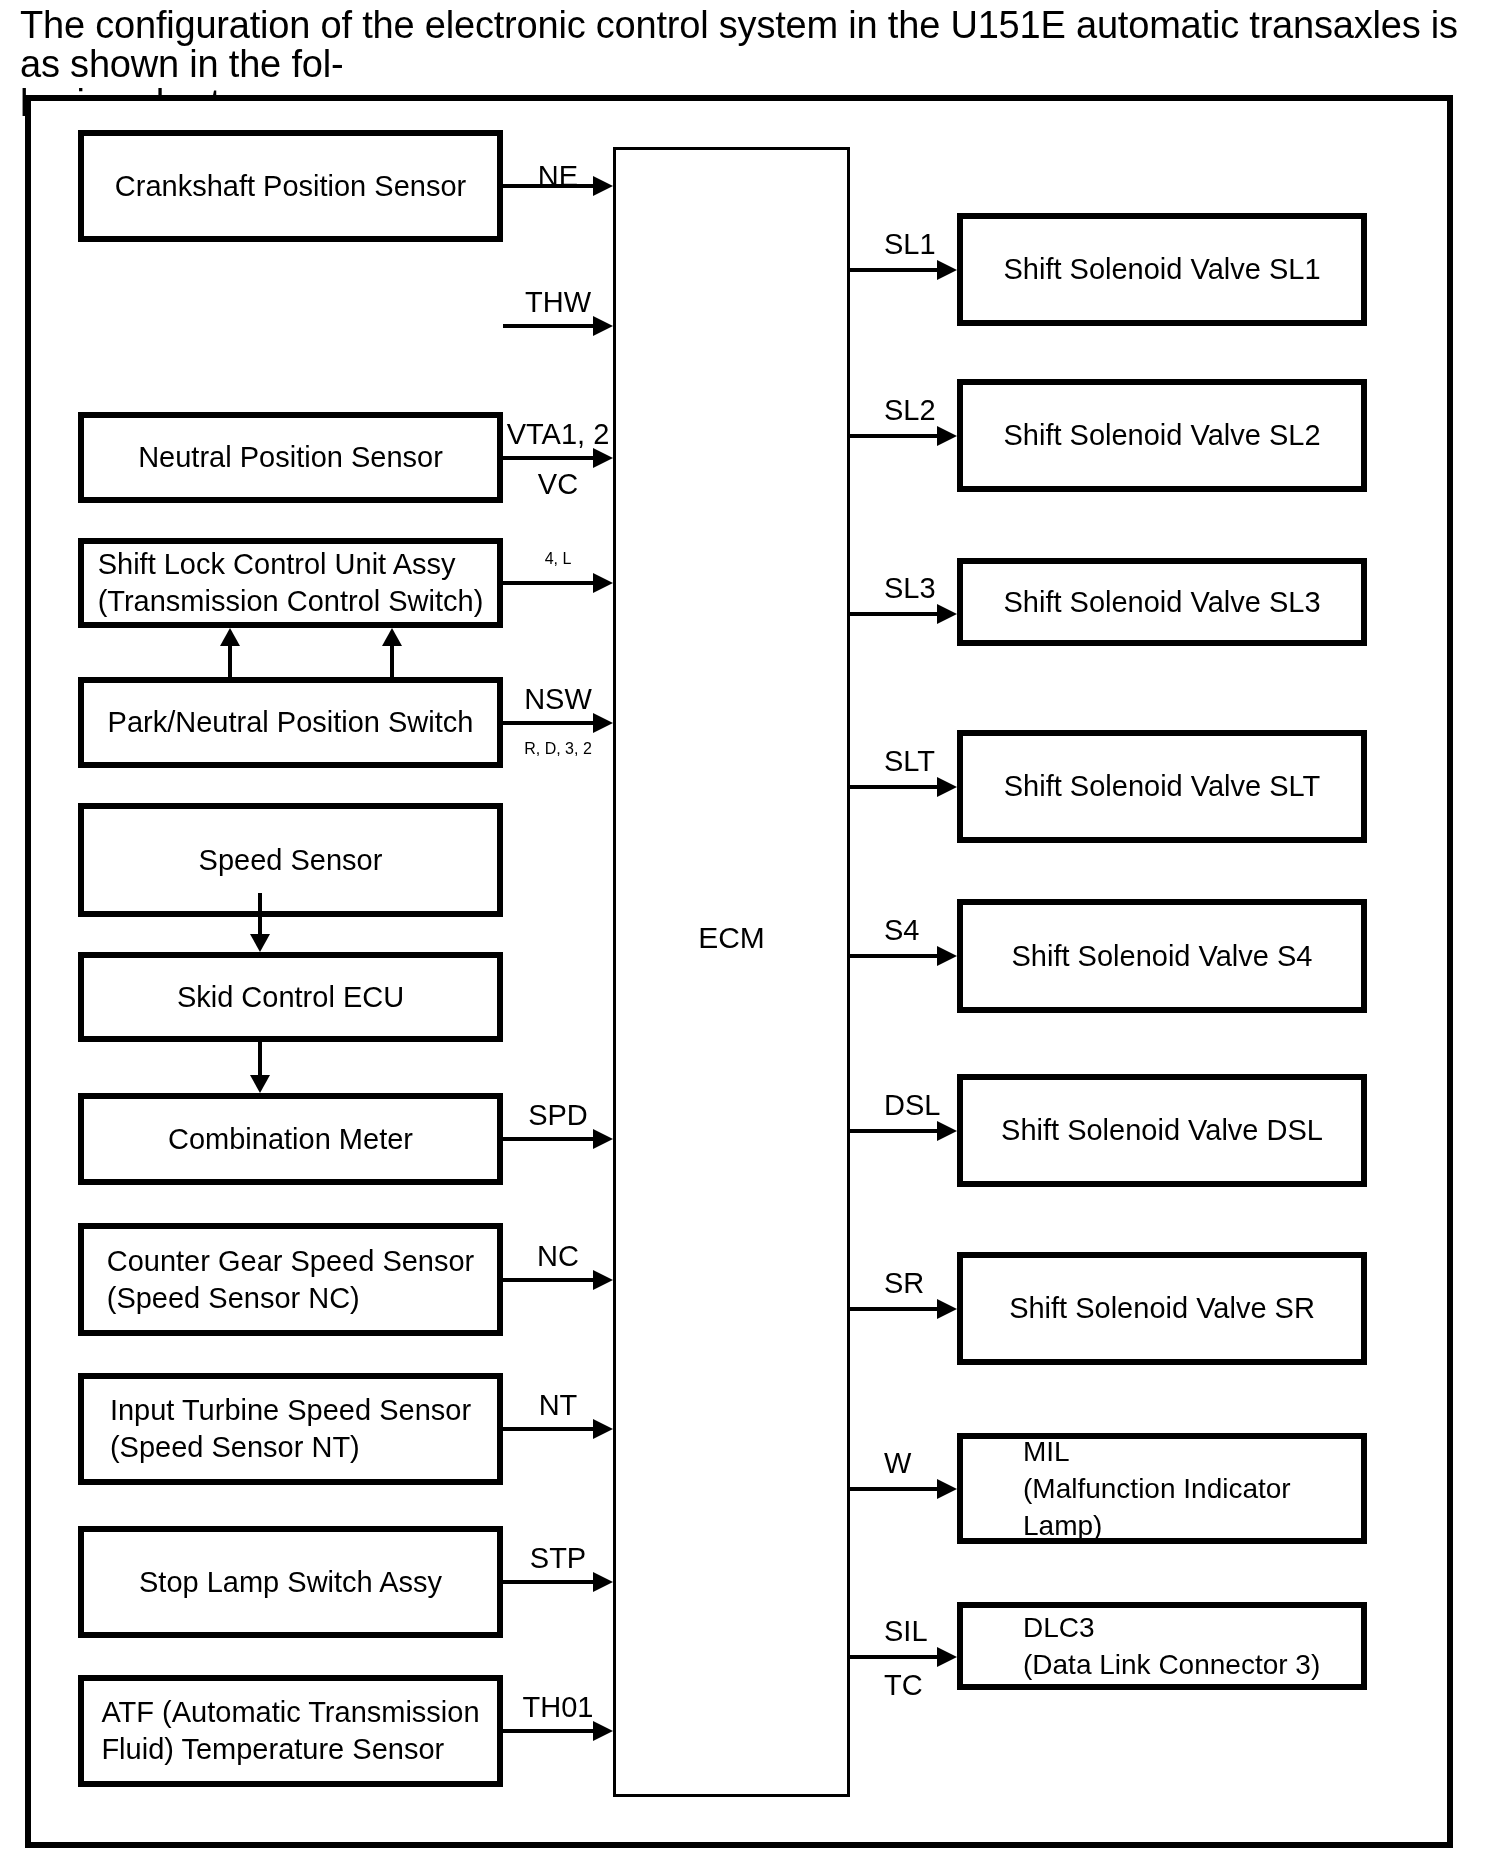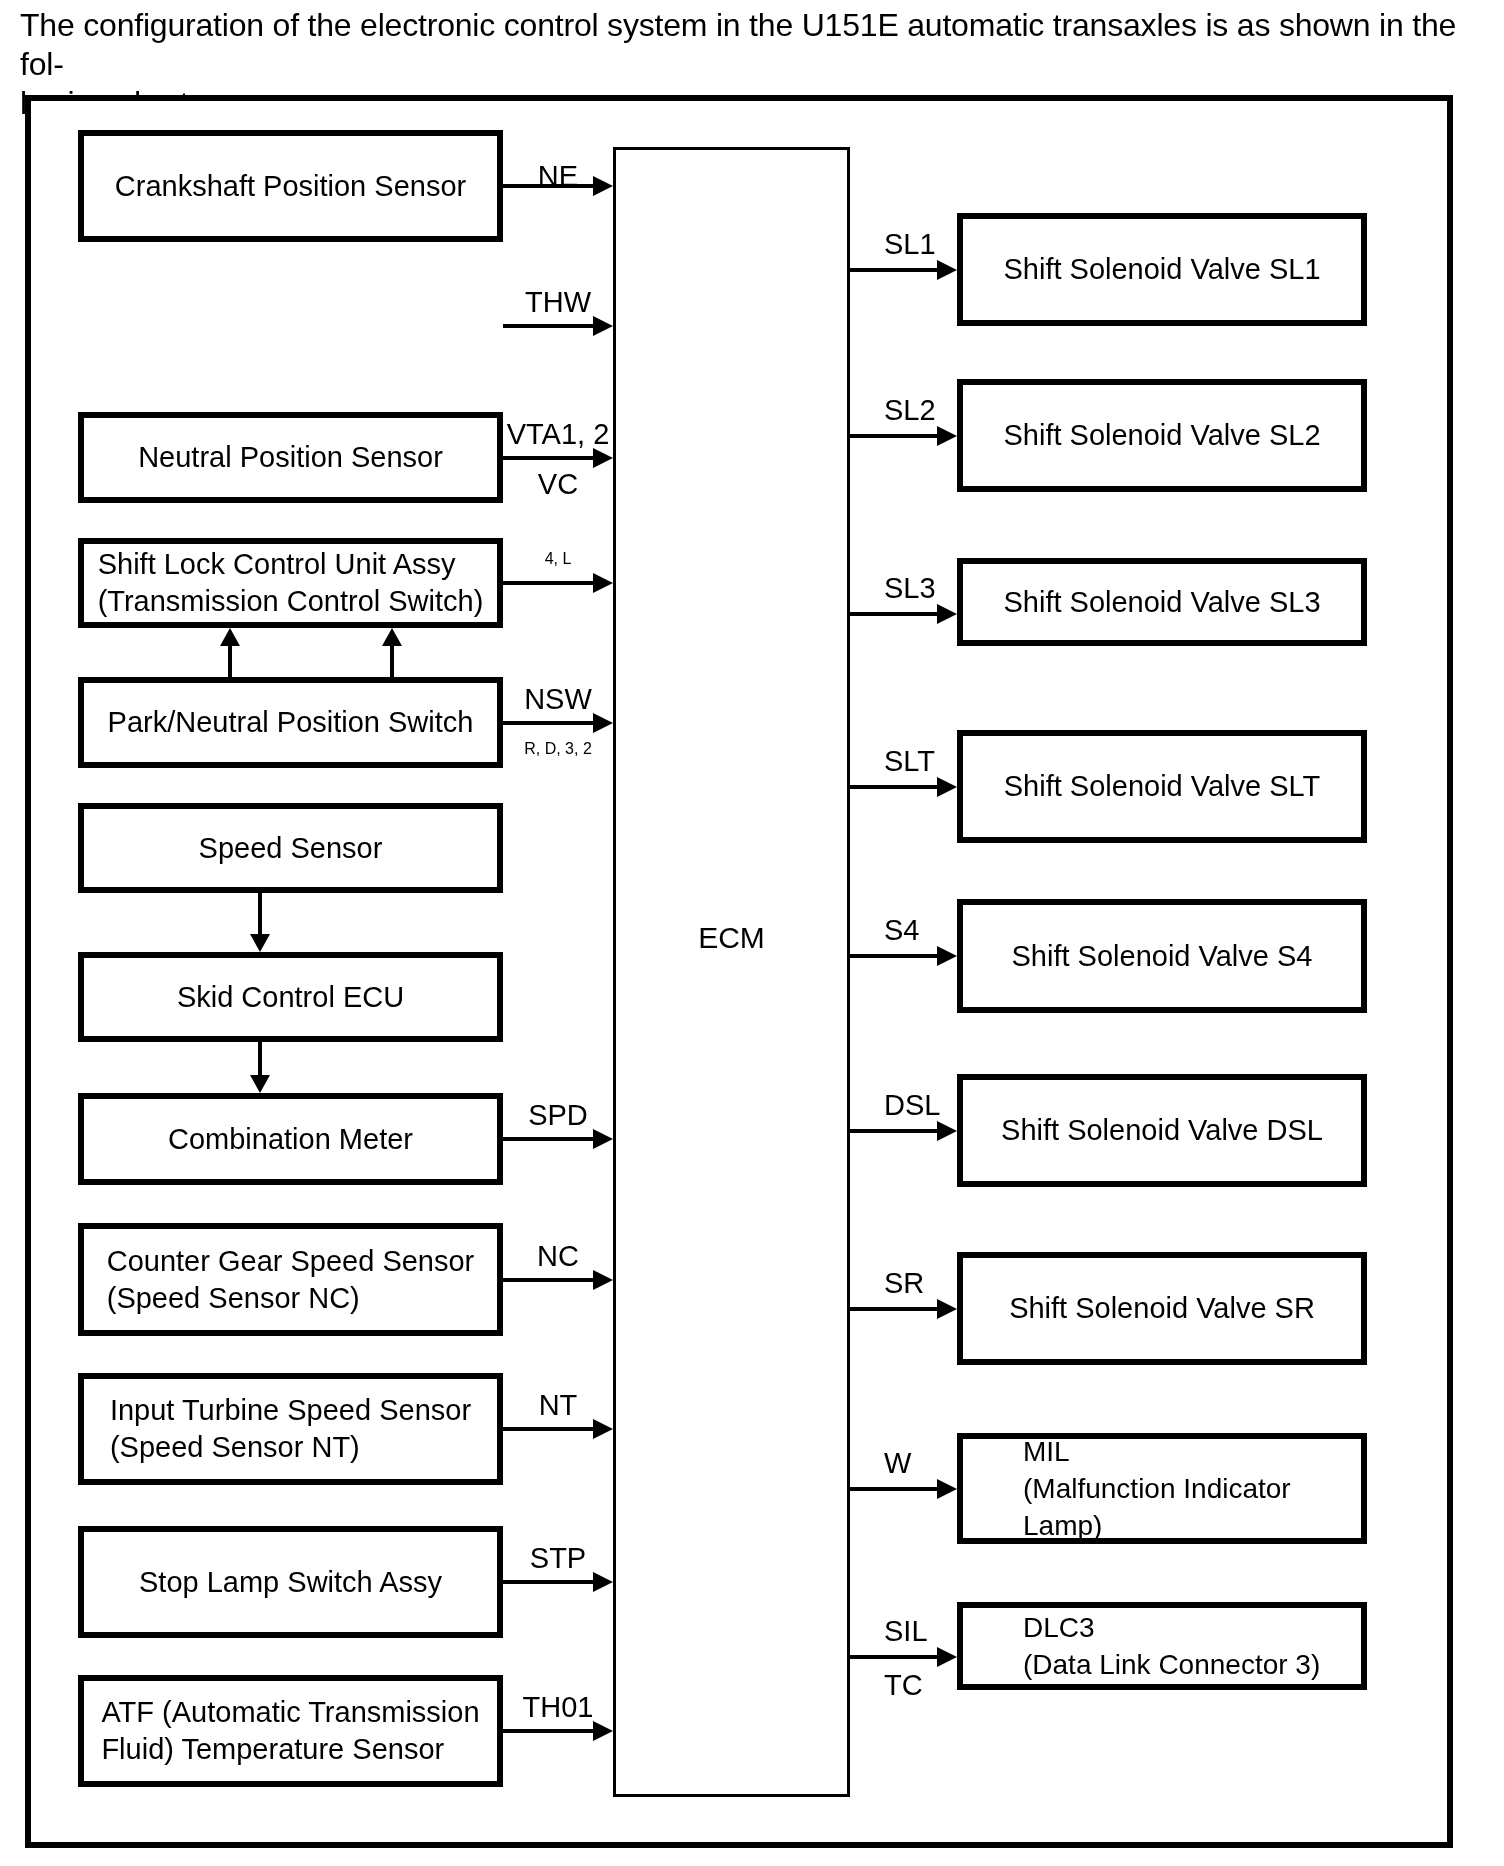--- a/index.html
+++ b/index.html
@@ -3,21 +3,21 @@
 <meta charset="utf-8">
 <style>
   * { box-sizing: border-box; }
   html,body { margin:0; padding:0; background:#fff; }
   .page {
     position:relative; width:1504px; height:1866px; background:#fff;
     font-family:"Liberation Sans", sans-serif; color:#000; overflow:hidden;
   }
   .title {
     position:absolute; left:20px; top:6px; width:1478px;
-    font-size:32px; line-height:39px; letter-spacing:-0.2px;
+    font-size:38px; line-height:39px; letter-spacing:-0.2px;
   }
   .frame {
     position:absolute; left:25px; top:95px; width:1428px; height:1753px;
     border:6px solid #000; background:#fff;
   }
   .box {
     position:absolute; border:6px solid #000; background:#fff;
     display:flex; align-items:center; justify-content:center;
     font-size:29px; line-height:37px; text-align:center;
   }
@@ -67,21 +67,21 @@
   </div>
   <div class="box lbox" style="top:412px;height:91px">
     <span class="txt">Neutral Position Sensor</span>
   </div>
   <div class="box lbox two" style="top:538px;height:90px">
     <span class="txt"><span>Shift Lock Control Unit Assy</span><br><span>(Transmission Control Switch)</span></span>
   </div>
   <div class="box lbox" style="top:677px;height:91px">
     <span class="txt">Park/Neutral Position Switch</span>
   </div>
-  <div class="box lbox" style="top:803px;height:90px">
+  <div class="box lbox" style="top:803px;height:114px">
     <span class="txt">Speed Sensor</span>
   </div>
   <div class="box lbox" style="top:952px;height:90px">
     <span class="txt">Skid Control ECU</span>
   </div>
   <div class="box lbox" style="top:1093px;height:92px">
     <span class="txt">Combination Meter</span>
   </div>
   <div class="box lbox two" style="top:1223px;height:113px">
     <span class="txt"><span>Counter Gear Speed Sensor</span><br><span>(Speed Sensor NC)</span></span>

